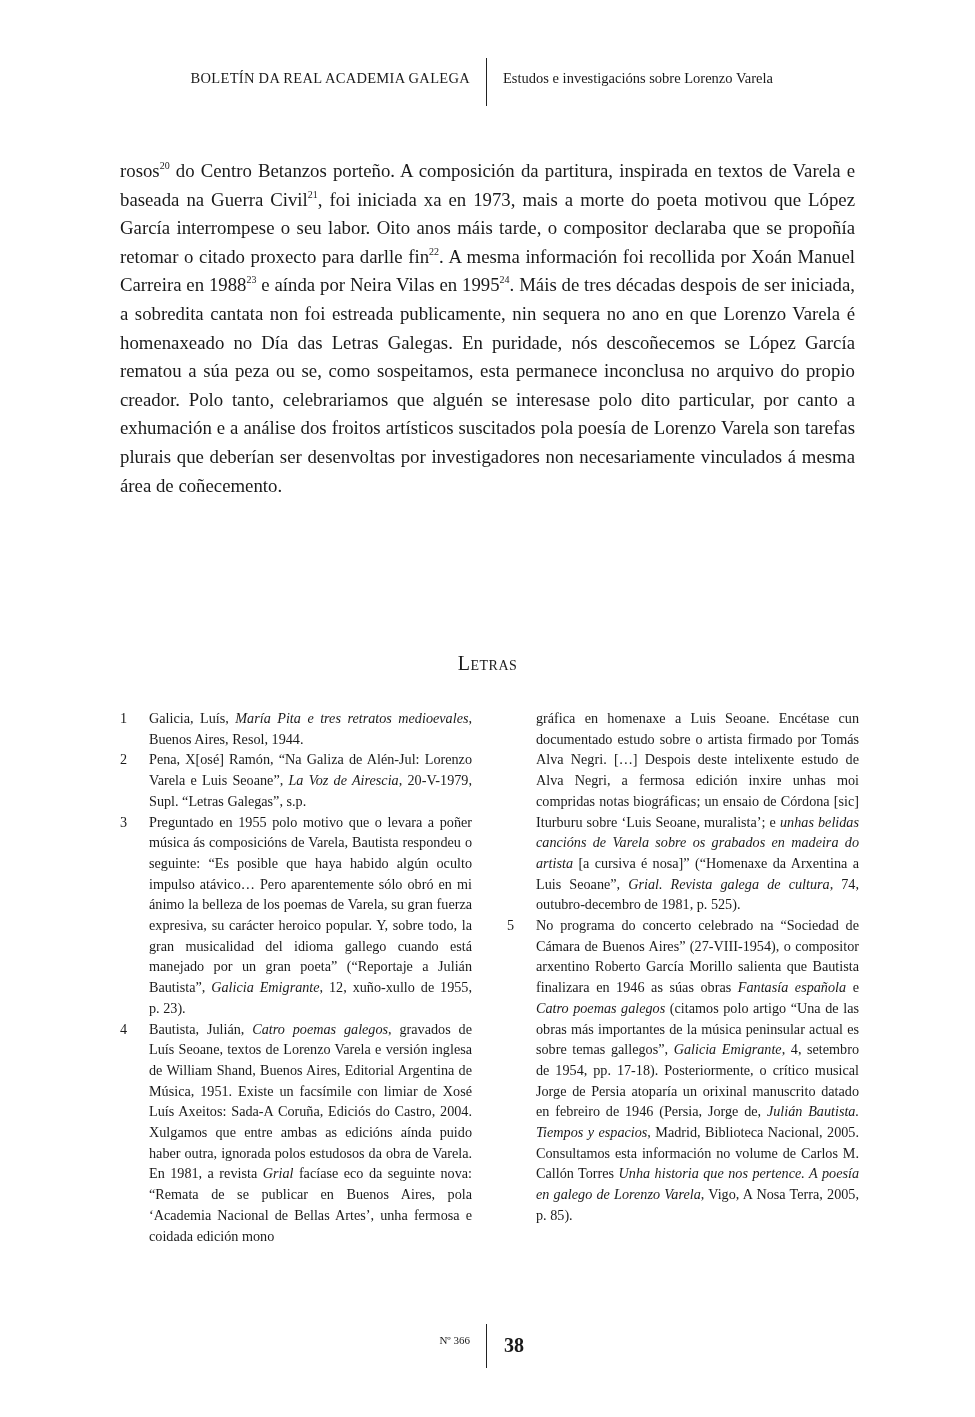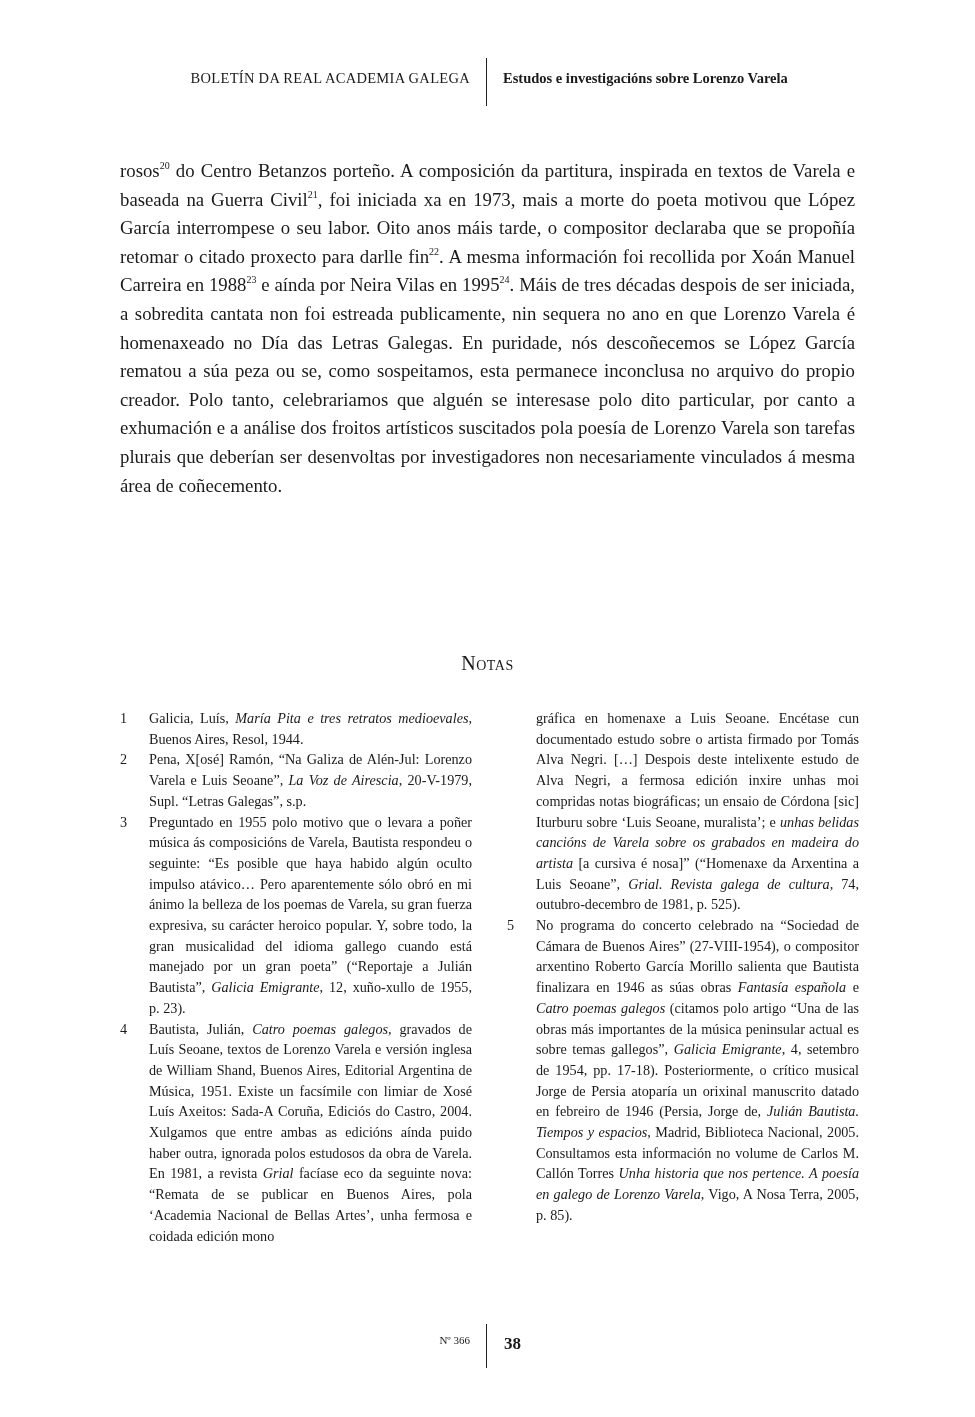--- a/index.html
+++ b/index.html
@@ -1,53 +1,53 @@
 <!DOCTYPE html>
 <html><head>
 <meta charset="utf-8">
 <style>
   html, body { margin:0; padding:0; background:#ffffff; }
   body { width:975px; height:1417px; position:relative; overflow:hidden; color:#1a1a1a;
          font-family:"Liberation Serif","DejaVu Serif",serif; }
   .header { position:absolute; top:58px; left:0; width:975px; height:48px; }
   .header .left { position:absolute; right:505px; top:12px; font-size:14.5px; letter-spacing:0.3px; white-space:nowrap; }
   .header .rule { position:absolute; left:486px; top:0; width:1px; height:48px; background:#222; }
-  .header .right { position:absolute; left:503px; top:12px; font-size:14.5px; white-space:nowrap;font-weight:bold; }
+  .header .right { position:absolute; left:503px; top:12px; font-size:14.5px; white-space:nowrap; }
   .body-text { position:absolute; left:120px; top:157px; width:735px; font-size:18.8px; line-height:28.6px;
                text-align:justify; hyphens:manual; }
   .body-text p { margin:0; }
   sup { font-size:10px; line-height:0; vertical-align:8px; }
   .notes-title { position:absolute; top:652px; left:0; width:975px; text-align:center; font-size:20px;
                  font-variant:small-caps; letter-spacing:0.5px; }
   .notes-col { position:absolute; top:708px; width:352px; font-size:14.2px; line-height:20.7px; }
   .notes-col.left { left:120px; }
   .notes-col.right { left:507px; }
   .note { position:relative; padding-left:29px; text-align:justify; }
   .note .num { position:absolute; left:0; top:0; }
   .note.cont { padding-left:29px; }
   i { font-style:italic; }
   .footer { position:absolute; top:1324px; left:0; width:975px; height:44px; }
   .footer .left { position:absolute; right:505px; top:10px; font-size:11px; }
   .footer .rule { position:absolute; left:486px; top:0; width:1px; height:44px; background:#222; }
-  .footer .right { position:absolute; left:504px; top:10px; font-size:17px; font-weight:bold; }
+  .footer .right { position:absolute; left:504px; top:10px; font-size:20px; font-weight:bold; }
 </style>
 </head>
 <body>
 
 <div class="header">
   <span class="left">BOLETÍN DA REAL ACADEMIA GALEGA</span>
   <span class="rule"></span>
   <span class="right">Estudos e investigacións sobre Lorenzo Varela</span>
 </div>
 
 <div class="body-text">
   <p id="body-p"><span>rosos</span><sup>20</sup><span> do Centro Betanzos porteño. A composición da partitura, inspirada en textos de Varela e baseada na Guerra Civil</span><sup>21</sup><span>, foi iniciada xa en 1973, mais a morte do poeta moti­vou que López García interrompese o seu labor. Oito anos máis tarde, o compositor declaraba que se propoñía retomar o citado proxecto para darlle fin</span><sup>22</sup><span>. A mesma infor­mación foi recollida por Xoán Manuel Carreira en 1988</span><sup>23</sup><span> e aínda por Neira Vilas en 1995</span><sup>24</sup><span>. Máis de tres décadas despois de ser iniciada, a sobredita cantata non foi estreada publicamente, nin sequera no ano en que Lorenzo Varela é homenaxeado no Día das Letras Galegas. En puridade, nós descoñecemos se López García rematou a súa peza ou se, como sospeitamos, esta permanece inconclusa no arquivo do propio creador. Polo tanto, celebrariamos que alguén se interesase polo dito particular, por canto a exhuma­ción e a análise dos froitos artísticos suscitados pola poesía de Lorenzo Varela son tare­fas plurais que deberían ser desenvoltas por investigadores non necesariamente vincula­dos á mesma área de coñecemento.</span></p>
 </div>
 
-<div class="notes-title">Notas</div>
+<div class="notes-title">Letras</div>
 
 <div class="notes-col left" id="notes-left">
     <div class="note"><span class="num">1</span><span>Galicia, Luís, </span><i>María Pita e tres retratos medioe­vales</i><span>, Buenos Aires, Resol, 1944.</span></div>
     <div class="note"><span class="num">2</span><span>Pena, X[osé] Ramón, “Na Galiza de Alén-Jul: Lorenzo Varela e Luis Seoane”, </span><i>La Voz de Aires­cia</i><span>, 20-V-1979, Supl. “Letras Galegas”, s.p.</span></div>
     <div class="note"><span class="num">3</span><span>Preguntado en 1955 polo motivo que o levara a poñer música ás composicións de Varela, Bau­tista respondeu o seguinte: “Es posible que haya habido algún oculto impulso atávico… Pero aparentemente sólo obró en mi ánimo la belle­za de los poemas de Varela, su gran fuerza expre­siva, su carácter heroico popular. Y, sobre todo, la gran musicalidad del idioma gallego cuando está manejado por un gran poeta” (“Reportaje a Julián Bautista”, </span><i>Galicia Emigrante</i><span>, 12, xuño-xullo de 1955, p. 23).</span></div>
     <div class="note"><span class="num">4</span><span>Bautista, Julián, </span><i>Catro poemas galegos</i><span>, gravados de Luís Seoane, textos de Lorenzo Varela e ver­sión inglesa de William Shand, Buenos Aires, Editorial Argentina de Música, 1951. Existe un facsímile con limiar de Xosé Luís Axeitos: Sada-A Coruña, Ediciós do Castro, 2004. Xulgamos que entre ambas as edicións aínda puido haber outra, ignorada polos estudosos da obra de Vare­la. En 1981, a revista </span><i>Grial</i><span> facíase eco da seguin­te nova: “Remata de se publicar en Buenos Aires, pola ‘Academia Nacional de Bellas Artes’, unha fermosa e coidada edición mono­</span></div>
   </div>
 <div class="notes-col right" id="notes-right">
     <div class="note cont"><span>gráfica en homenaxe a Luis Seoane. Encétase cun documentado estudo sobre o artista firmado por Tomás Alva Negri. […] Despois deste inteli­xente estudo de Alva Negri, a fermosa edición inxire unhas moi compridas notas biográficas; un ensaio de Córdona [sic] Iturburu sobre ‘Luis Seoane, muralista’; e </span><i>unhas belidas cancións de Varela sobre os grabados en madeira do artista</i><span> [a cursiva é nosa]” (“Homenaxe da Arxentina a Luis Seoane”, </span><i>Grial. Revista galega de cultura</i><span>, 74, outubro-decembro de 1981, p. 525).</span></div>
     <div class="note"><span class="num">5</span><span>No programa do concerto celebrado na “Socie­dad de Cámara de Buenos Aires” (27-VIII-1954), o compositor arxentino Roberto García Morillo salienta que Bautista finalizara en 1946 as súas obras </span><i>Fantasía española</i><span> e </span><i>Catro poemas galegos</i><span> (citamos polo artigo “Una de las obras más importantes de la música peninsular actual es sobre temas gallegos”, </span><i>Galicia Emigrante</i><span>, 4, setembro de 1954, pp. 17-18). Posteriormente, o crítico musical Jorge de Persia atoparía un ori­xinal manuscrito datado en febreiro de 1946 (Persia, Jorge de, </span><i>Julián Bautista. Tiempos y espa­cios</i><span>, Madrid, Biblioteca Nacional, 2005. Con­sultamos esta información no volume de Carlos M. Callón Torres </span><i>Unha historia que nos pertence. A poesía en galego de Lorenzo Varela</i><span>, Vigo, A Nosa Terra, 2005, p. 85).</span></div>

